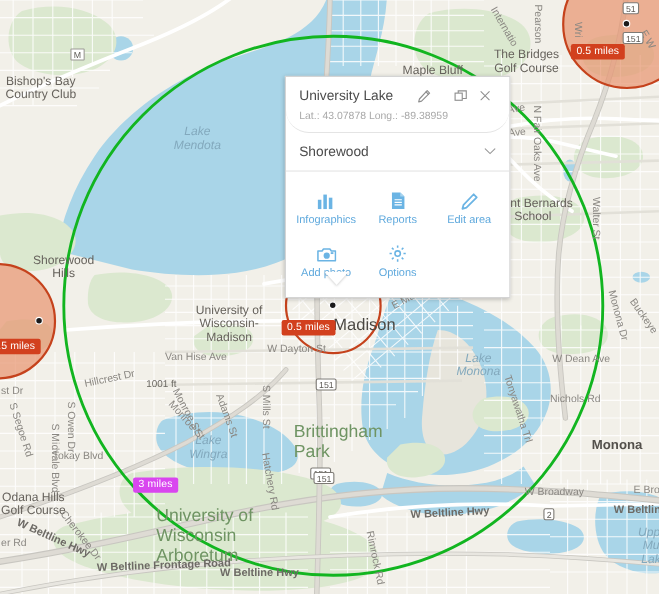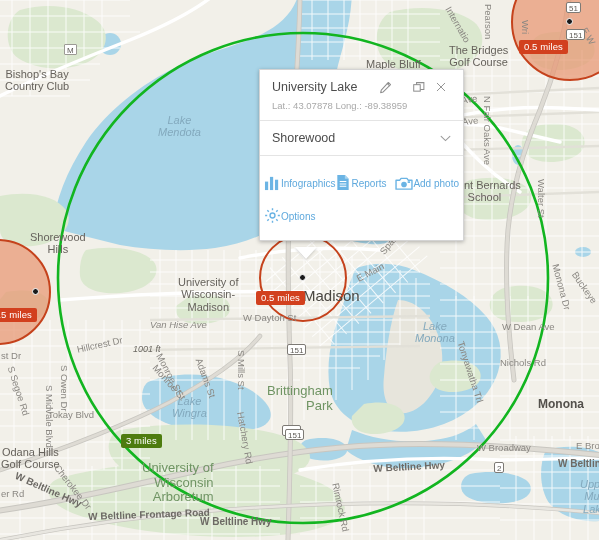--- a/index.html
+++ b/index.html
@@ -44,52 +44,51 @@
     font-weight: bold;
   }
   .lbl-water {
     color: #83a9bd;
     font-style: italic;
     font-size: 11px;
     text-align: center;
   }
   .lbl-park {
     color: #6f9463;
-    font-size: 13px;
-    text-align: right;
+    font-size: 16px;
+    text-align: left;
   }
   .lbl-street {
     color: #8a8782;
     font-size: 9.5px;
   }
   .lbl-hwy {
     color: #6d6a65;
     font-size: 10px;
     font-weight: bold;
   }
   .lbl-peak {
     color: #6b6862;
     font-size: 9px;
-    font-style: italic;
   }
   .center { text-align: center; }
 
   
   .ring-badge {
     position: absolute;
     font-size: 9.5px;
     color: #ffffff;
     padding: 2px 5px 2px 5px;
     border-radius: 2px;
     white-space: nowrap;
     line-height: 1.1;
     letter-spacing: 0.1px;
   }
   .ring-badge.red   { background: #d2401e; }
-  .ring-badge.green { background: #4d7c0f; }
+  .ring-badge.green { background: #d946ef; }
 
   
   .shield {
     position: absolute;
     border: 1px solid #9c9a95;
     background: #ffffff;
     color: #5d5a55;
     font-size: 8px;
     border-radius: 2px;
     padding: 0px 2px;
@@ -135,20 +134,21 @@
     width: 0; height: 0;
     border-left: 11px solid transparent;
     border-right: 11px solid transparent;
     border-top: 12px solid #ffffff;
     z-index: 41;
     filter: drop-shadow(0 1px 1px rgba(0,0,0,0.18));
   }
   .popup-head {
     padding: 9px 14px 9px 12px;
     border-bottom: 1px solid #e4e4e4;
+    border-radius: 21px;
   }
   .popup-title-row {
     display: flex;
     align-items: center;
   }
   .popup-title {
     font-size: 12.5px;
     color: #4c4c4c;
     flex: 1 1 auto;
     white-space: nowrap;
@@ -191,21 +191,21 @@
     line-height: 1;
   }
   .action-grid {
     display: grid;
     grid-template-columns: repeat(3, 1fr);
     row-gap: 10px;
     padding: 14px 4px 14px 4px;
   }
   .action {
     display: flex;
-    flex-direction: row;
+    flex-direction: column;
     align-items: center;
     cursor: pointer;
     padding: 2px 0;
   }
   .action-ico {
     height: 19px;
     display: flex;
     align-items: flex-end;
     justify-content: center;
     color: #64b0e0;
@@ -477,21 +477,21 @@
       <div class="map-label lbl-street" style="left: 578px; top: 270px; transform: rotate(55deg); transform-origin: left top;">Buckeye</div>
       <div class="map-label lbl-street" style="left: 465px; top: 340px; transform: rotate(72deg); transform-origin: left top;">Tonyawatha Trl</div>
       <div class="map-label lbl-street" style="left: 502px; top: 322px;">W Dean Ave</div>
       <div class="map-label lbl-street" style="left: 500px; top: 358px;">Nichols Rd</div>
       <div class="map-label lbl-street" style="left: 477px; top: 443px;">W Broadway</div>
       <div class="map-label lbl-street" style="left: 576px; top: 441px;">E Broa</div>
       <div class="map-label lbl-street" style="left: 445px; top: 98px; transform: rotate(-8deg); transform-origin: left top;">erg Ave</div>
       <div class="map-label lbl-street" style="left: 450px; top: 118px; transform: rotate(-5deg); transform-origin: left top;">ial Ave</div>
       <div class="map-label lbl-street" style="left: 530px; top: 20px; transform: rotate(90deg); transform-origin: left top;">Wri</div>
       <div class="map-label lbl-street" style="left: 588px; top: 26px; transform: rotate(60deg); transform-origin: left top;">E W</div>
-      <div class="map-label lbl-street" style="left: 150px; top: 320px; font-style: italic;">Van Hise Ave</div>
+      <div class="map-label lbl-street" style="left: 150px; top: 320px;">Van Hise Ave</div>
       <div class="map-label lbl-street" style="left: 243px; top: 313px;">W Dayton St</div>
       <div class="map-label lbl-street" style="left: 355px; top: 275px; transform: rotate(-28deg); transform-origin: left top;">E Main</div>
       <div class="map-label lbl-street" style="left: 378px; top: 250px; transform: rotate(-50deg); transform-origin: left top;">Spaight</div>
       <div class="map-label lbl-street" style="left: 246px; top: 350px; transform: rotate(90deg); transform-origin: left top;">S Mills St</div>
       <div class="map-label lbl-street" style="left: 203px; top: 357px; transform: rotate(70deg); transform-origin: left top;">Adams St</div>
       <div class="map-label lbl-street" style="left: 158px; top: 363px; transform: rotate(48deg); transform-origin: left top;">Monroe St</div>
       <div class="map-label lbl-street" style="left: 163px; top: 352px; transform: rotate(62deg); transform-origin: left top;">Monroe St</div>
       <div class="map-label lbl-street" style="left: 76px; top: 345px; transform: rotate(-12deg); transform-origin: left top;">Hillcrest Dr</div>
       <div class="map-label lbl-street" style="left: 15px; top: 365px; transform: rotate(72deg); transform-origin: left top;">S Segoe Rd</div>
       <div class="map-label lbl-street" style="left: 54px; top: 385px; transform: rotate(90deg); transform-origin: left top;">S Midvale Blvd</div>
@@ -585,20 +585,28 @@
             <svg width="16" height="17" viewBox="0 0 16 18" fill="none">
               <path d="M2 1 H10 L14 5 V17 H2 Z" fill="#6bb4e4"></path>
               <path d="M4.5 8 h7 M4.5 10.5 h7 M4.5 13 h7" stroke="#ffffff" stroke-width="1.1"></path>
               <path d="M10 1 V5 H14" fill="#a8d4ef"></path>
             </svg>
           </div>
           <div class="action-label">Reports</div>
         </div>
         <div class="action">
           <div class="action-ico">
+            <svg width="16" height="16" viewBox="0 0 16 16" fill="none" stroke="#6bb4e4" stroke-width="1.6" stroke-linecap="round" stroke-linejoin="round">
+              <path d="M11.6 1.6 L14.4 4.4 L5 13.8 L1.4 14.8 L2.4 11.2 Z"></path>
+            </svg>
+          </div>
+          <div class="action-label">Edit area</div>
+        </div>
+        <div class="action">
+          <div class="action-ico">
             <svg width="18" height="15" viewBox="0 0 19 16" fill="none">
               <path d="M1 4.5 h4 l1.4 -2 h6.2 l1.4 2 h4 v9.5 h-17 Z" fill="none" stroke="#6bb4e4" stroke-width="1.5" stroke-linejoin="round"></path>
               <circle cx="9.5" cy="9" r="3" fill="#6bb4e4"></circle>
               <rect x="13.4" y="5.6" width="2.6" height="1.8" fill="#6bb4e4"></rect>
             </svg>
           </div>
           <div class="action-label">Add photo</div>
         </div>
         <div class="action">
           <div class="action-ico">

